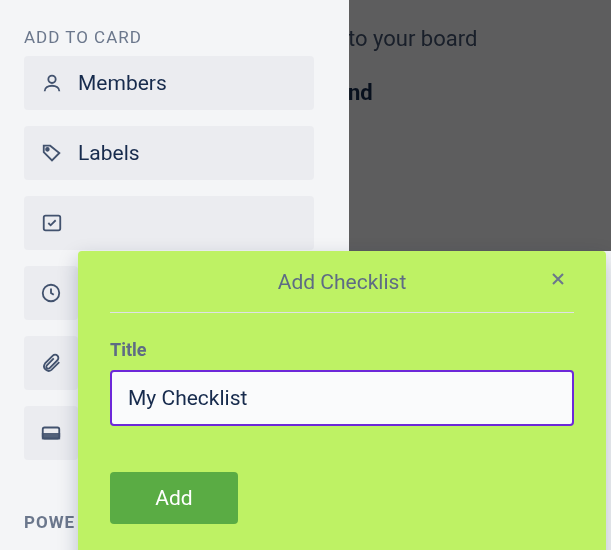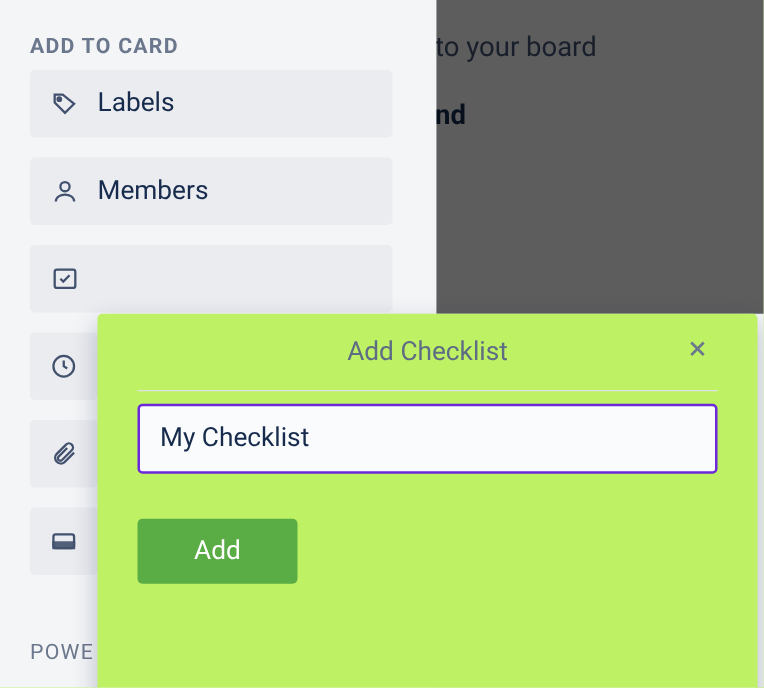--- a/index.html
+++ b/index.html
@@ -35,21 +35,21 @@
     .right-panel-bg {
       position: absolute;
       left:0; top:0; width: 349px; height: 550px;
       background: #f4f5f7;
       z-index: 2;
     }
     .section-title {
       position: absolute;
       top: 27px; left: 24px;
       font-size: 17px;
-      font-weight: 700;
+      font-weight: 400;
       letter-spacing: 1px;
       color: #6b778c;
       z-index: 3;
     }
     .btn-list {
       position: absolute;
       left: 24px; top: 56px;
       width: 290px;
       z-index: 3;
     }
@@ -69,21 +69,21 @@
       cursor: pointer;
       text-align: left;
       font-family: inherit;
     }
     .card-btn .icon { width: 24px; height: 24px; display:flex; align-items:center; justify-content:center; color:#42526e; flex-shrink:0; }
     .card-btn.small { width: 54px; padding: 0; justify-content: center; }
     .pow {
       position: absolute;
       left: 24px; top: 512px;
       font-size: 17px;
-      font-weight: 400;
+      font-weight: 700;
       letter-spacing: 1px;
       color: #6b778c;
       z-index: 3;
     }
     .popover {
       position: absolute;
       left: 78px; top: 251px;
       width: 528px;
       height: 346px;
       background: #bef264;
@@ -128,21 +128,21 @@
       margin-top: 10px;
       border: 2px solid #6d28d9;
       border-radius: 4px;
       padding: 0 16px;
       font-size: 21px;
       color: #172b4d;
       font-family: inherit;
       background: #fafbfc;
     }
     .add-btn {
-      margin-top: 36px;
+      margin-top: 46px;
       width: 128px;
       height: 52px;
       background: #5aac44;
       border: none;
       border-radius: 4px;
       color: #fff;
       font-size: 21px;
       cursor: pointer;
       font-family: inherit;
     }
@@ -154,35 +154,35 @@
 <div class="bg-text-2">nd</div>
 <div class="dark-overlay"></div>
 <div class="right-panel-bg"></div>
 
 <div class="section-title">ADD TO CARD</div>
 
 <div class="btn-list">
   <button class="card-btn">
     <span class="icon">
       <svg viewBox="0 0 24 24" width="22" height="22" fill="none" stroke="currentColor" stroke-width="2">
+          <circle cx="12" cy="8" r="4"></circle>
+          <path d="M4 21c0-4 4-6 8-6s8 2 8 6"></path>
+        </svg>
+    </span>
+    <span>Members</span>
+  </button>
+
+  <button class="card-btn">
+    <span class="icon">
+      <svg viewBox="0 0 24 24" width="22" height="22" fill="none" stroke="currentColor" stroke-width="2">
           <path d="M20 12l-8 8-9-9V4h7l10 8z"></path>
           <circle cx="7" cy="8" r="1.5" fill="currentColor"></circle>
         </svg>
     </span>
     <span>Labels</span>
-  </button>
-
-  <button class="card-btn">
-    <span class="icon">
-      <svg viewBox="0 0 24 24" width="22" height="22" fill="none" stroke="currentColor" stroke-width="2">
-          <circle cx="12" cy="8" r="4"></circle>
-          <path d="M4 21c0-4 4-6 8-6s8 2 8 6"></path>
-        </svg>
-    </span>
-    <span>Members</span>
   </button>
 
   <button class="card-btn">
     <span class="icon">
       <svg viewBox="0 0 24 24" width="22" height="22" fill="none" stroke="currentColor" stroke-width="2">
           <rect x="3" y="4" width="18" height="16" rx="2"></rect>
           <path d="M8 12l2.5 2.5L16 9"></path>
         </svg>
     </span>
   </button>
@@ -220,15 +220,16 @@
   <div class="popover-header">
     <span class="popover-title">Add Checklist</span>
     <button class="close">
       <span>
         <svg viewBox="0 0 24 24" width="20" height="20" fill="none" stroke="currentColor" stroke-width="2.5">
             <path d="M6 6l12 12M18 6L6 18"></path>
           </svg>
       </span>
     </button>
   </div>
+  <div class="field-label">Title</div>
   <input class="text-input" type="text" value="My Checklist" style="">
   <button class="add-btn">Add</button>
 </div>
 
 </body></html>

